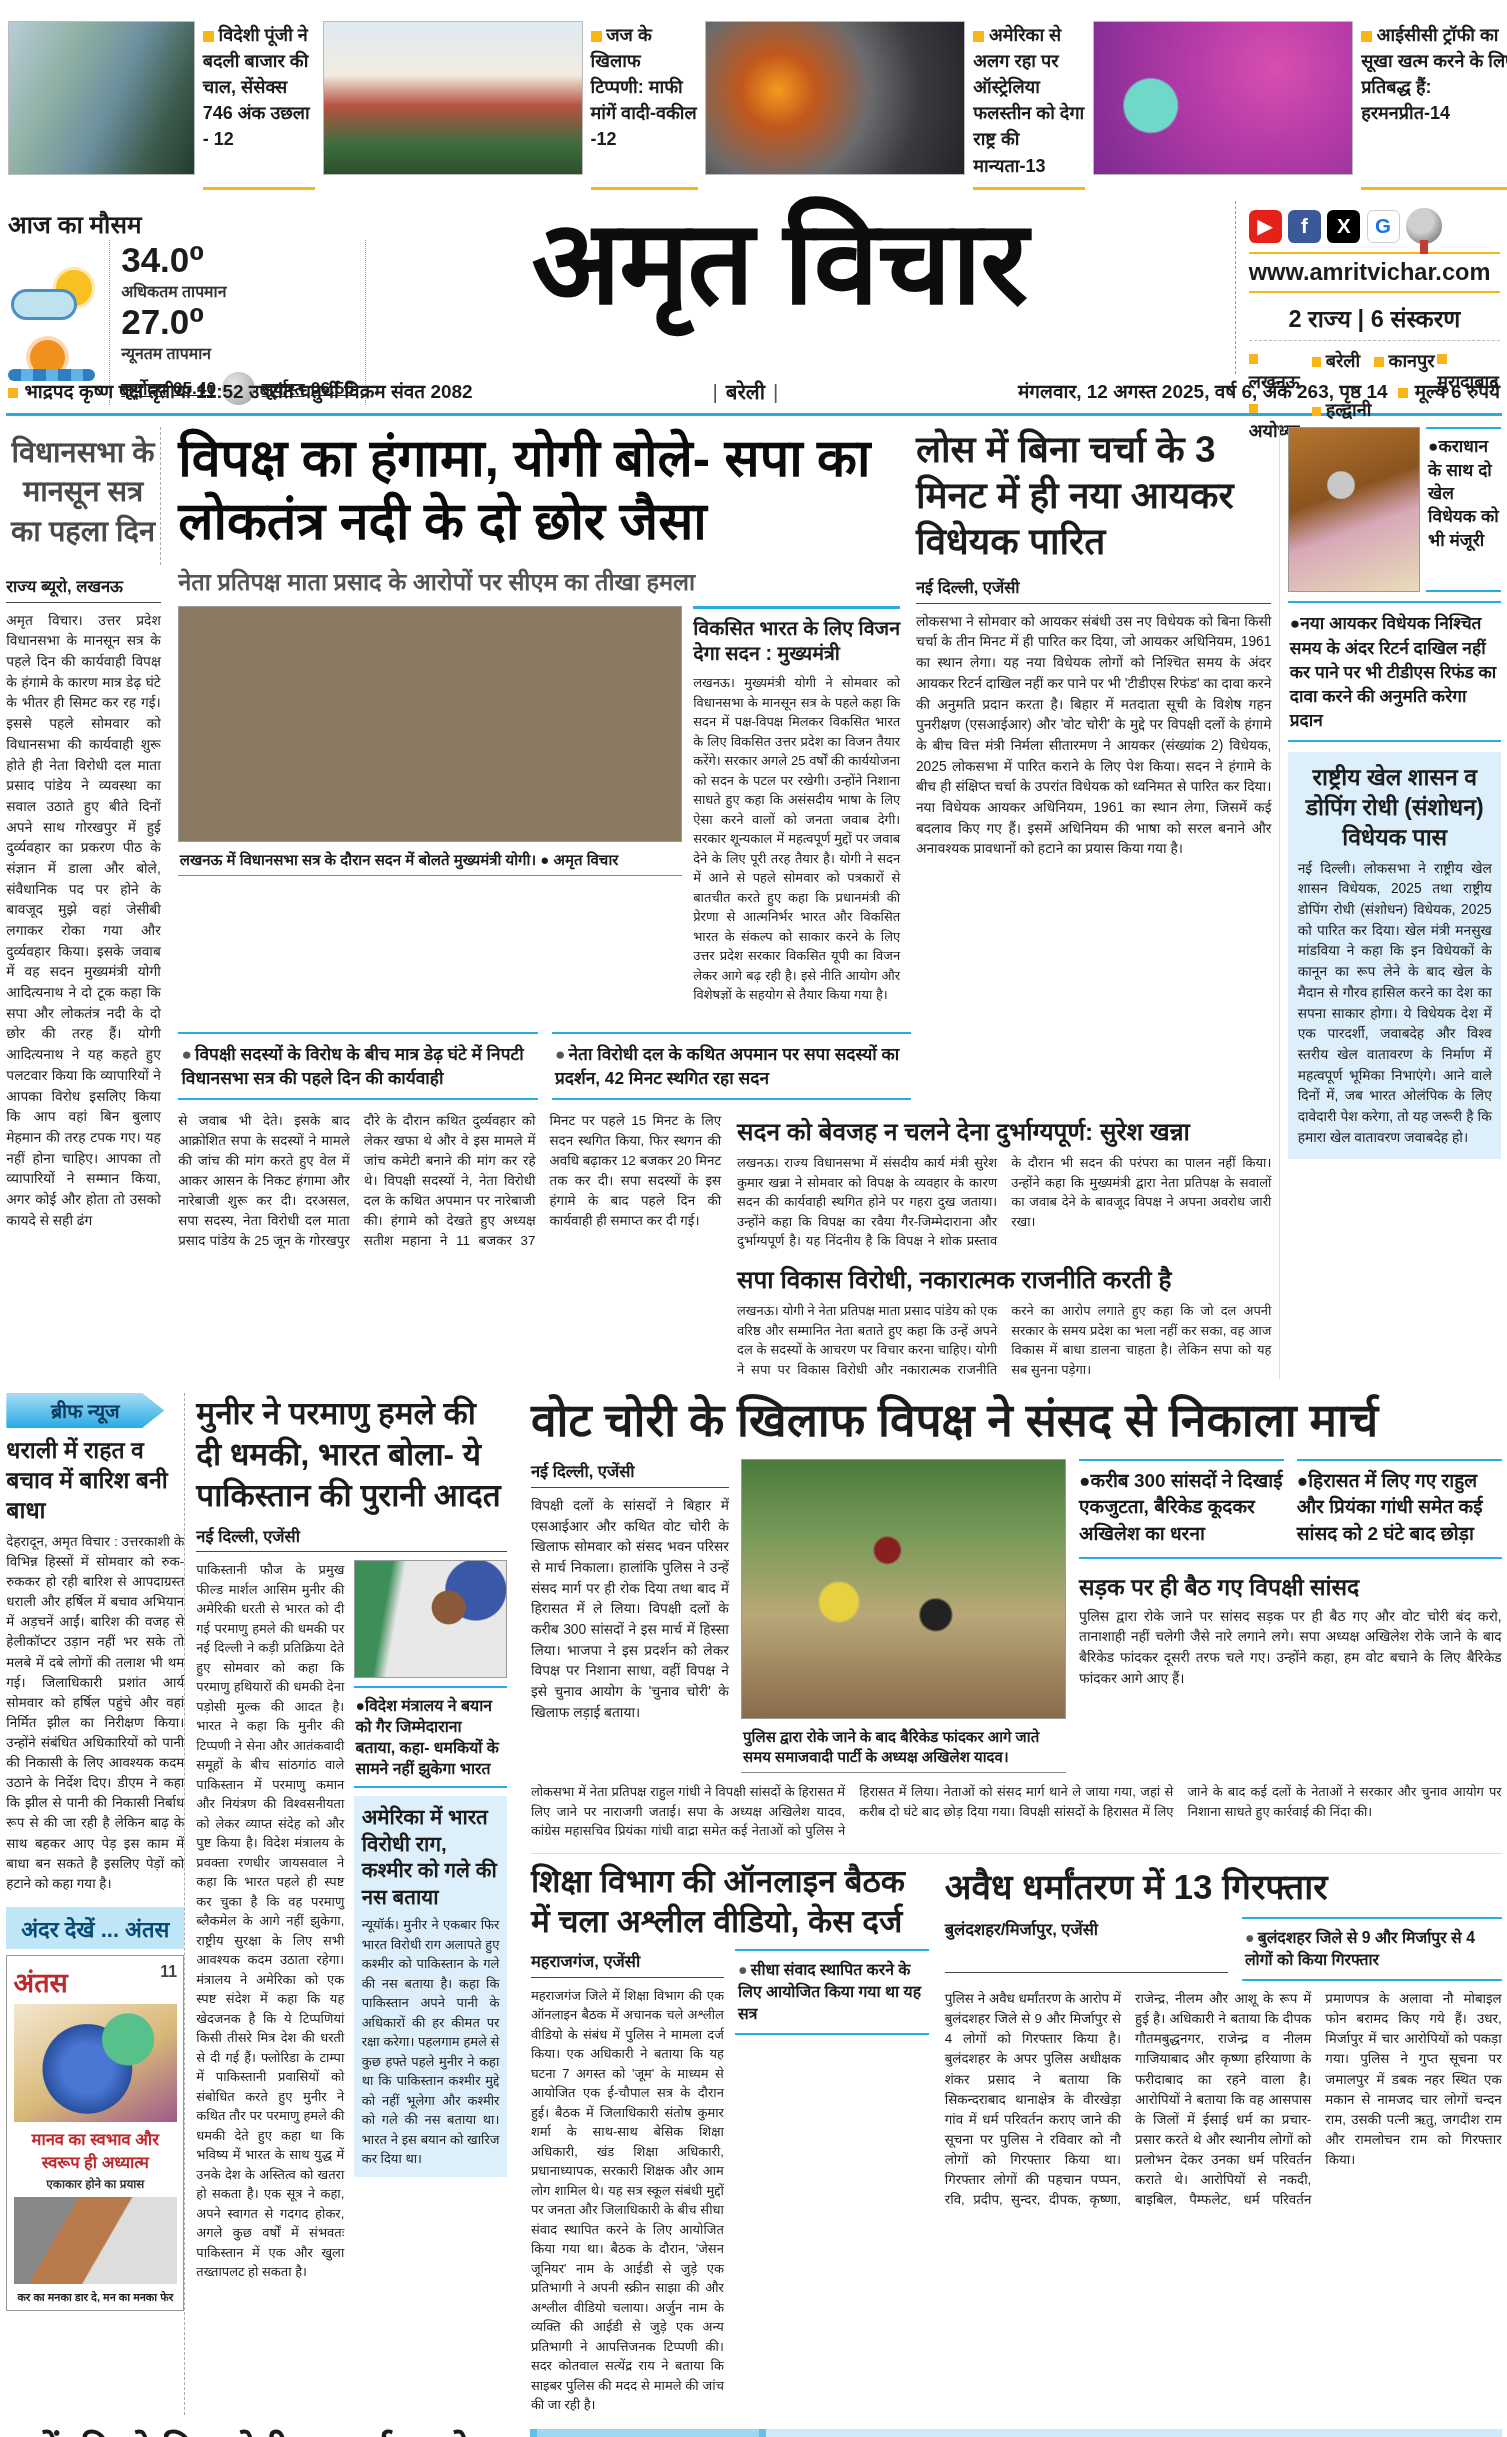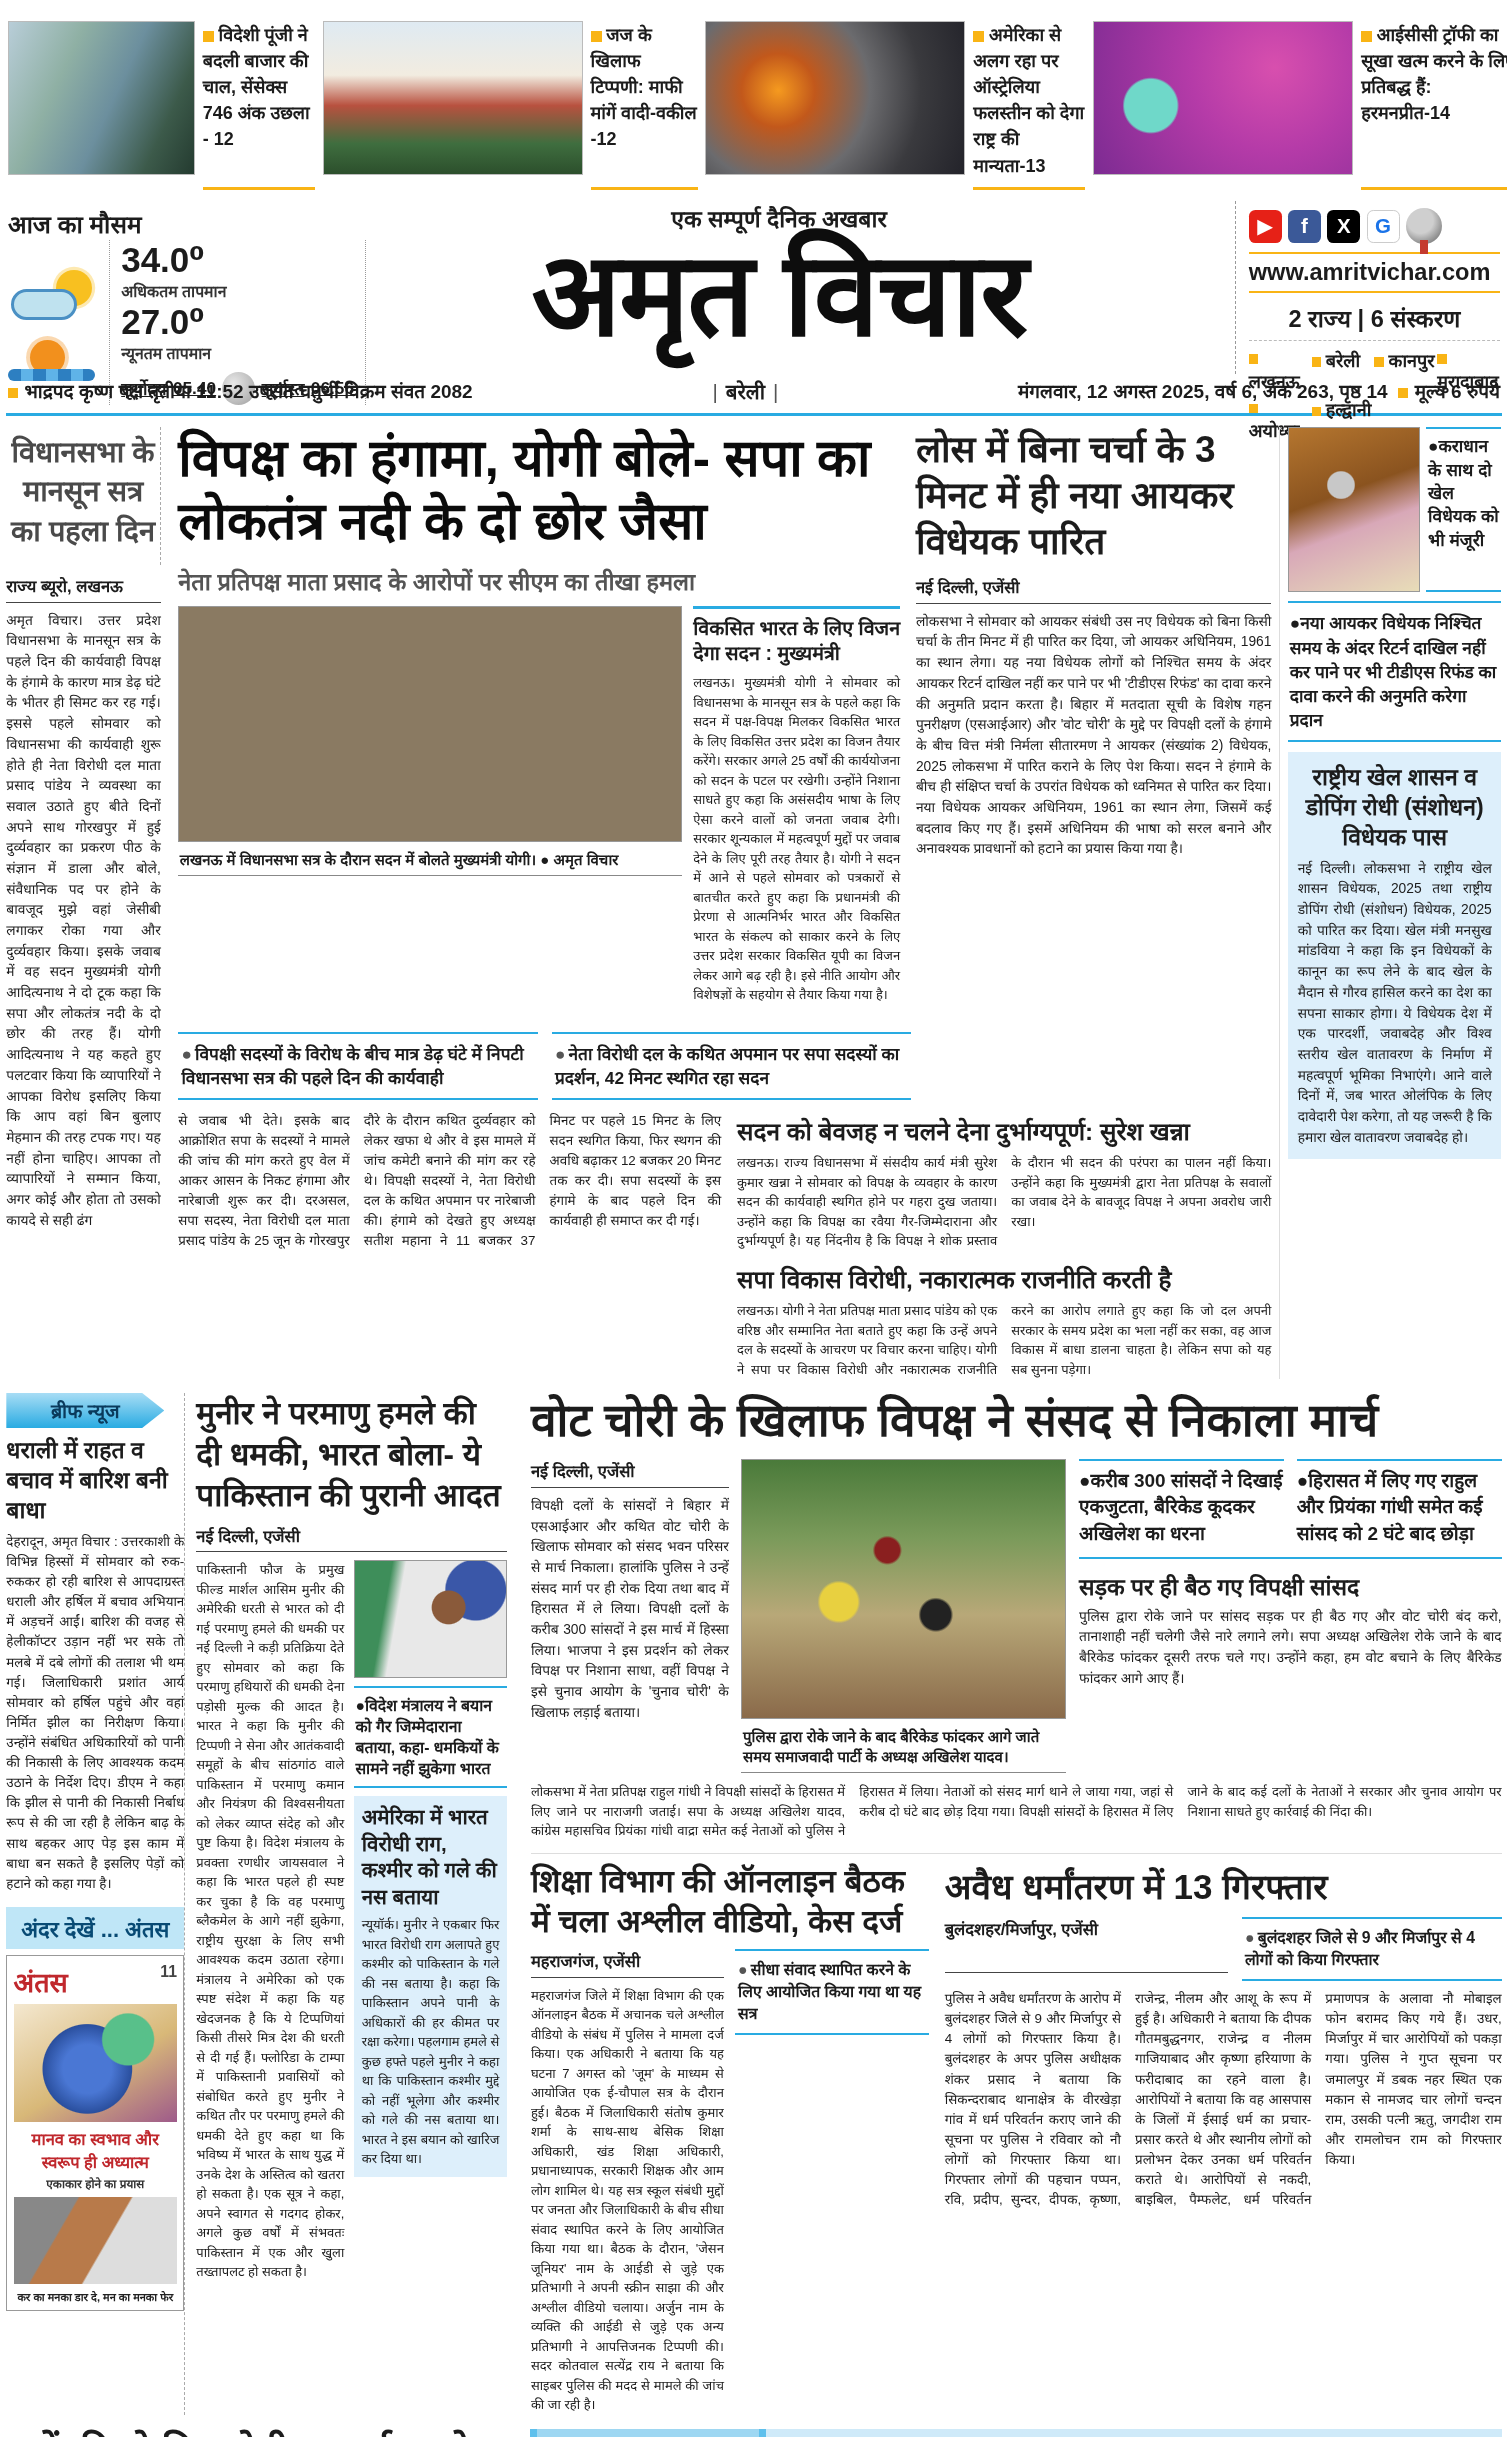--- a/index.html
+++ b/index.html
@@ -209,21 +209,20 @@
             <span>सूर्योदय</span>
             <span>05.40</span>
             <span class="moon"></span>
             <span>सूर्यास्त</span>
             <span>06.56</span>
           </div>
         </div>
       </div>
     </div>
     <div class="mast-center">
-      <div class="tagline">एक सम्पूर्ण दैनिक अखबार</div>
       <div class="paper-title">अमृत विचार</div>
     </div>
     <div class="mast-right">
       <div class="social">
         <span class="sic yt">▶</span>
         <span class="sic fb">f</span>
         <span class="sic x">X</span>
         <span class="sic g">G</span>
         <span class="mic"></span>
       </div>

